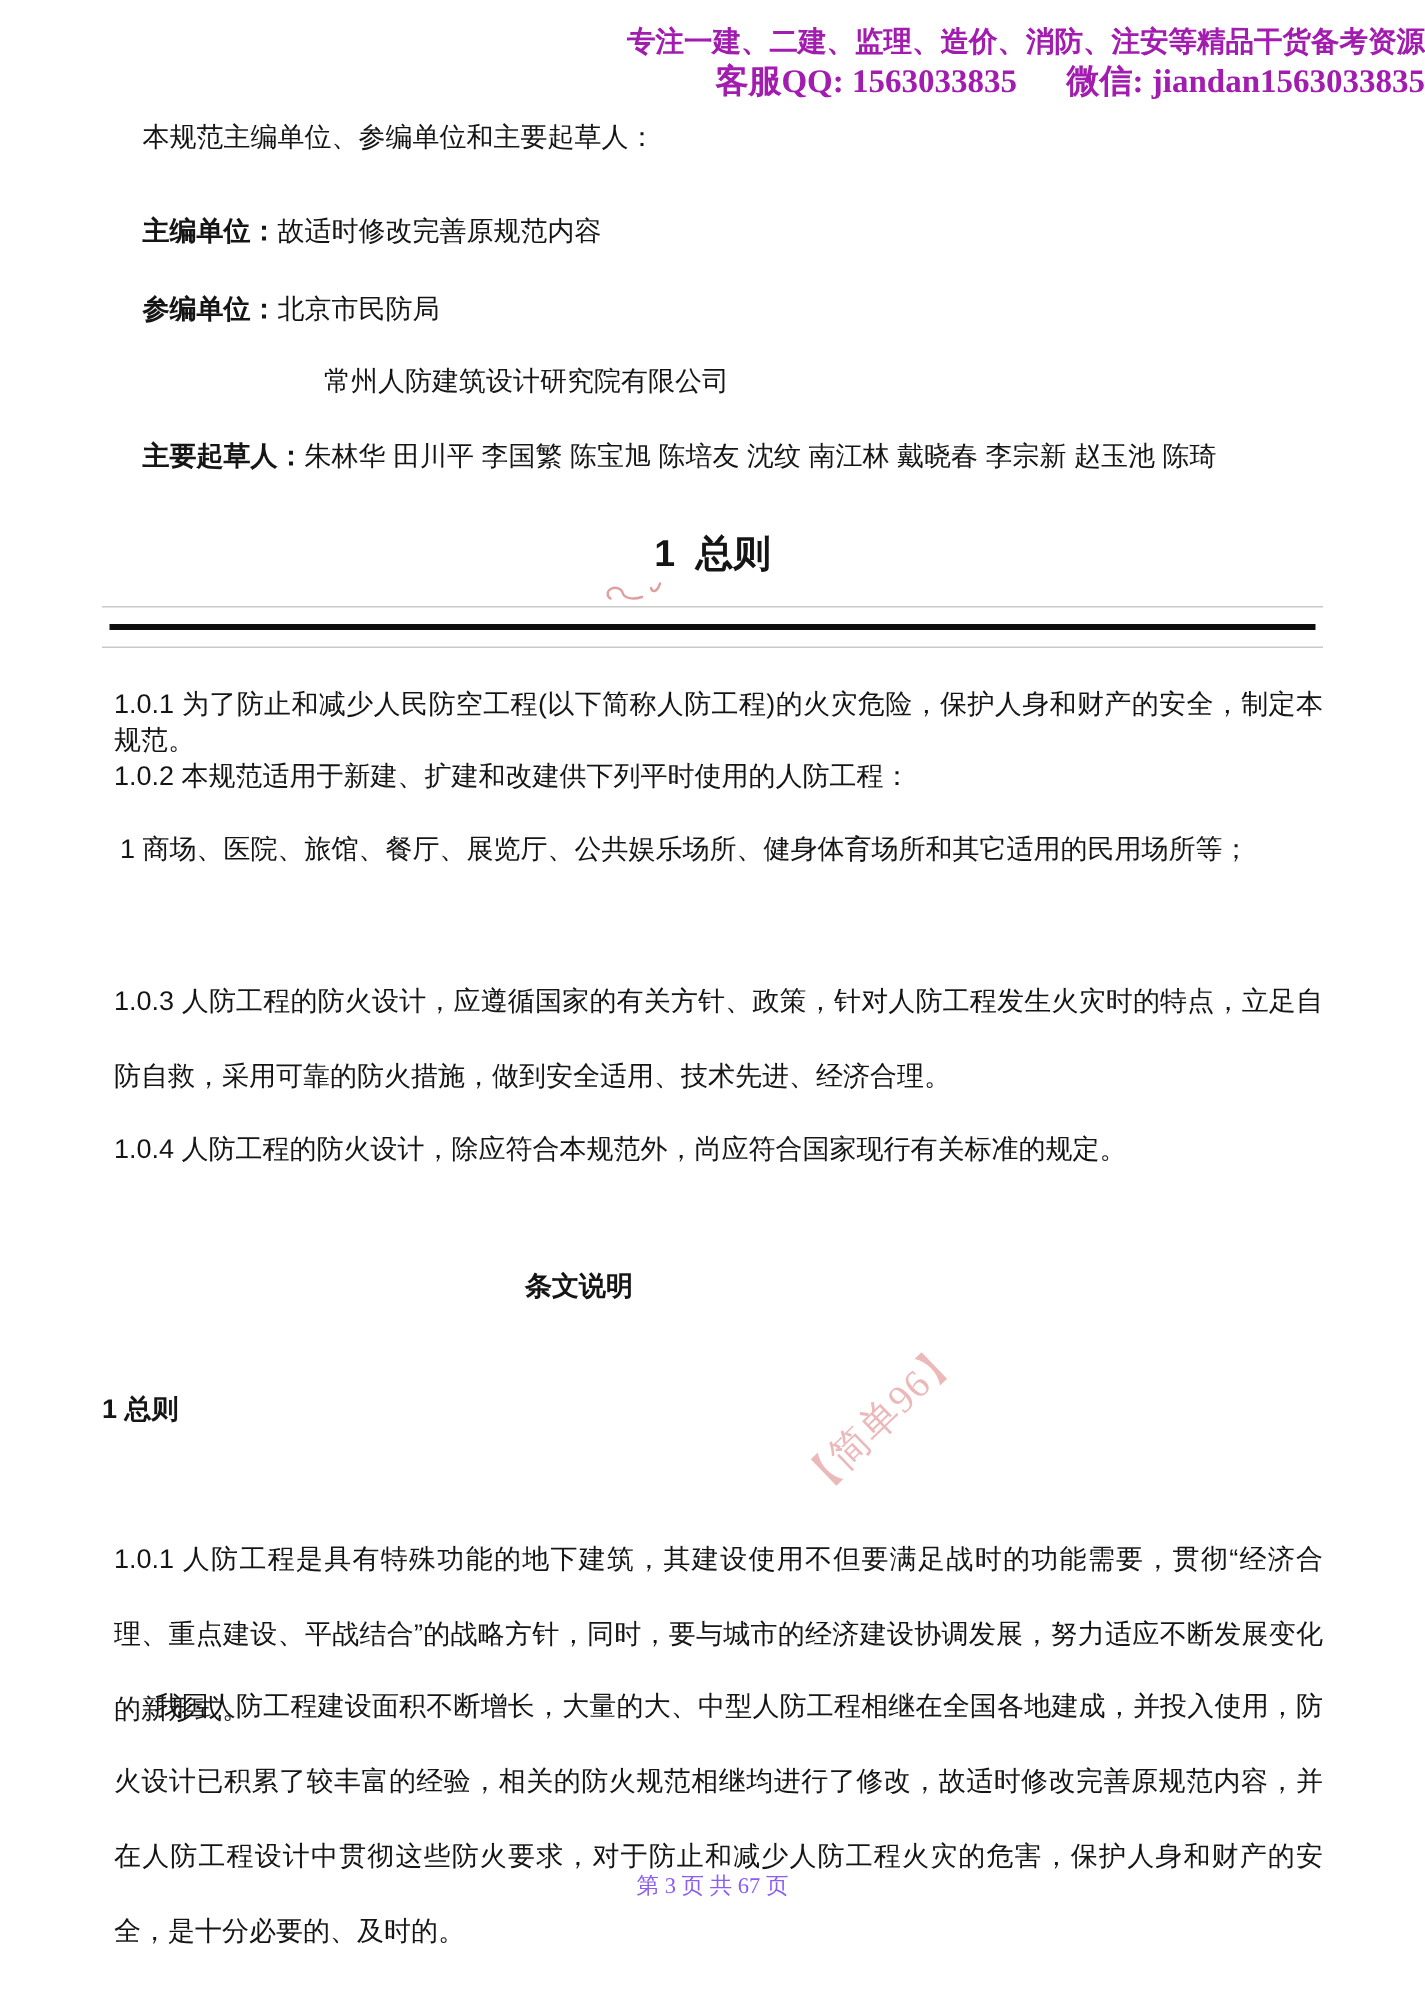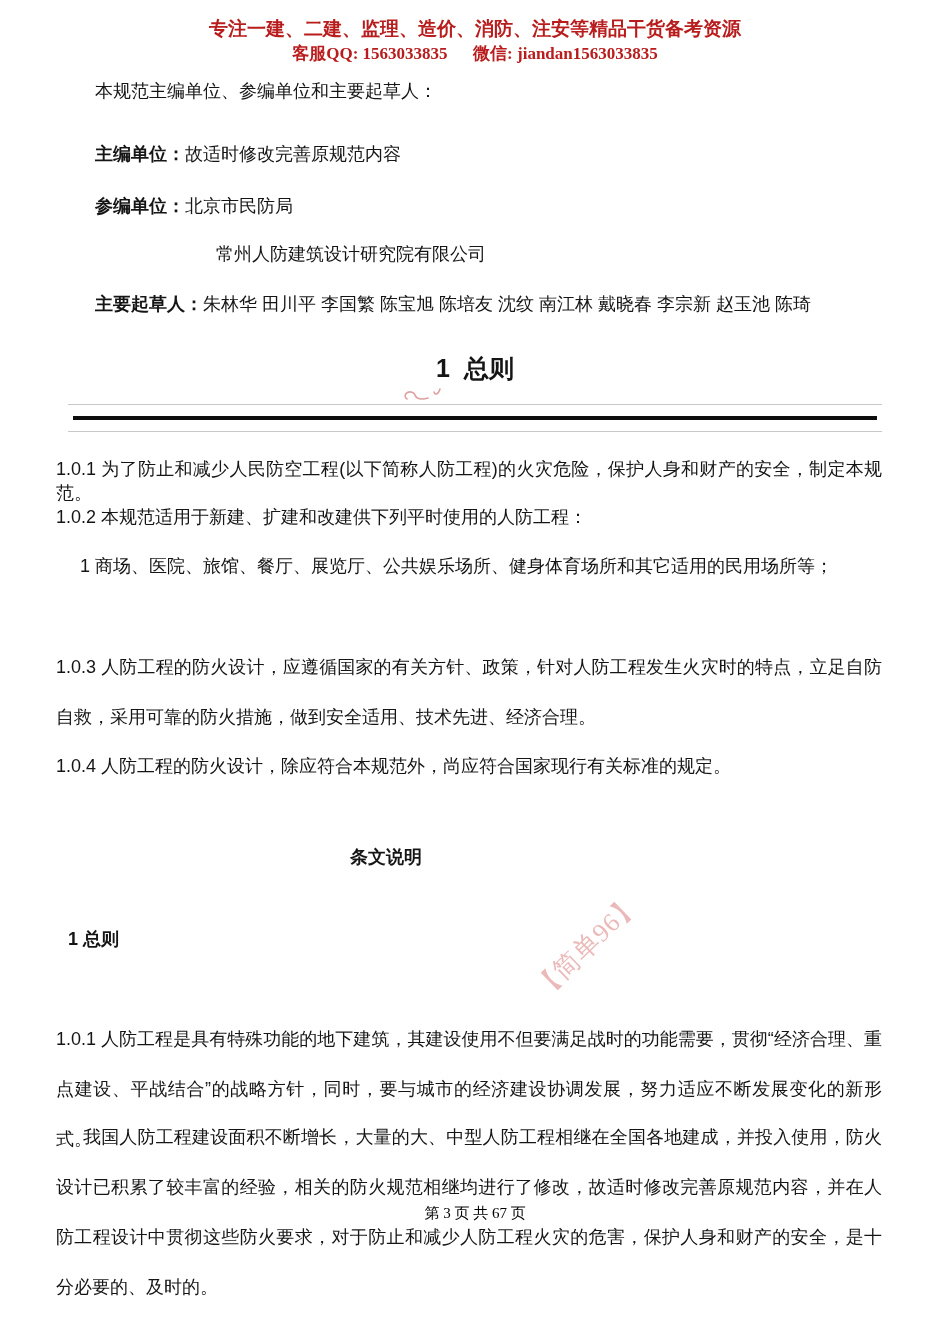--- a/index.html
+++ b/index.html
@@ -11,30 +11,30 @@
     background: #ffffff;
     font-family: "Liberation Sans", sans-serif;
     color: #151515;
     overflow: hidden;
     margin: 0 auto;
   }
   .hdr {
     position: absolute;
     left: 0; top: 16px;
     width: 950px;
-    text-align: center;
-    color: #b91c1c;
+    text-align: right;
+    color: #a21caf;
     font-family: "Liberation Serif", serif;
     font-weight: 700;
   }
   .hdr1 { font-size: 19px; line-height: 26px; }
-  .hdr2 { font-size: 17px; line-height: 24px; white-space: pre; }
+  .hdr2 { font-size: 22px; line-height: 24px; white-space: pre; }
   .t {
     position: absolute;
-    left: 56px; right: 68px;
+    left: 76px; right: 68px;
     font-size: 18px;
     line-height: 24px;
     margin: 0;
     text-align: justify;
   }
   .ml { line-height: 50px; }
   .lbl { font-weight: 700; }
   .chapter-title {
     position: absolute;
     left: 0; width: 950px;
@@ -57,26 +57,26 @@
     left: 68px;
     font-size: 18px;
     font-weight: 700;
     margin: 0;
     white-space: pre;
   }
   .rule-light { position: absolute; left: 68px; right: 68px; height: 1px; background: #c9c9c9; }
   .rule-dark  { position: absolute; left: 73px; right: 73px; height: 4px; background: #0e0e0e; }
   .footer {
     position: absolute;
-    left: 0; top: 1204px;
+    left: 0; top: 1248px;
     width: 950px;
     text-align: center;
     font-family: "Liberation Serif", serif;
     font-size: 15px;
-    color: #000000;
+    color: #8b5cf6;
     white-space: pre;
   }
   .watermark {
     position: absolute;
     left: 538px; top: 976px;
     font-size: 26px;
     font-family: "Liberation Serif", serif;
     color: rgba(219, 128, 128, 0.55);
     transform: rotate(-44deg);
     transform-origin: 0 50%;

